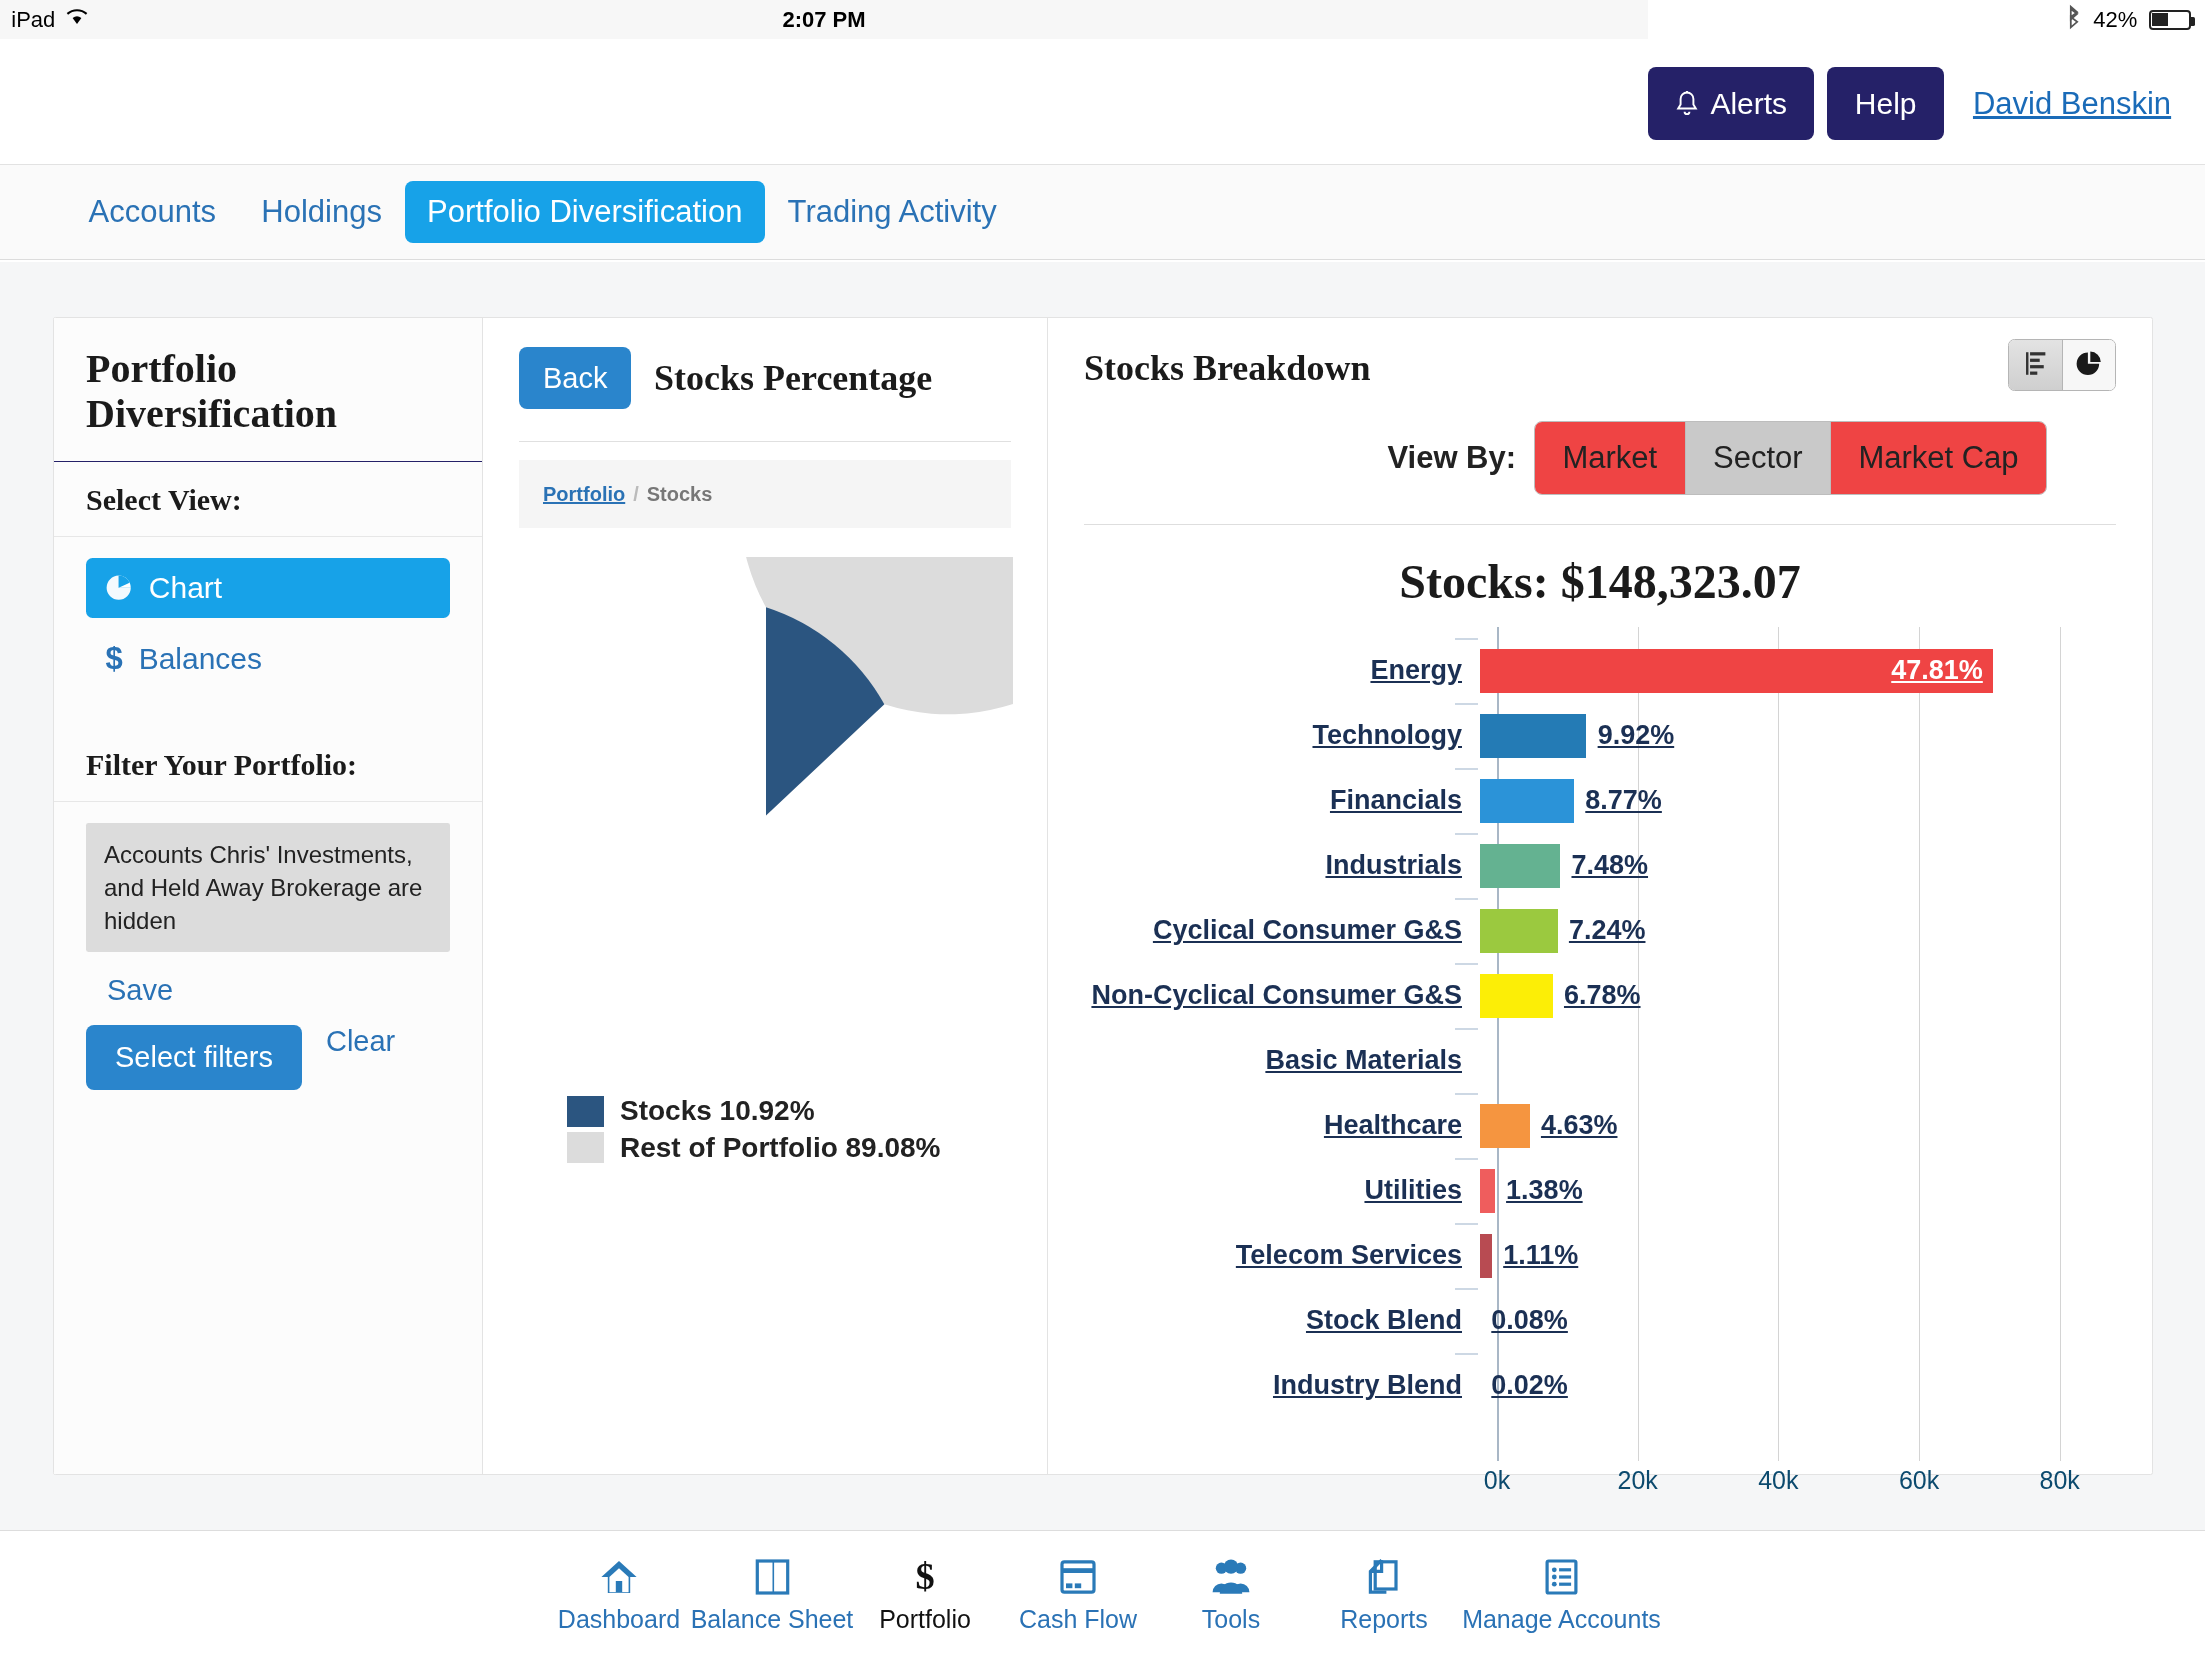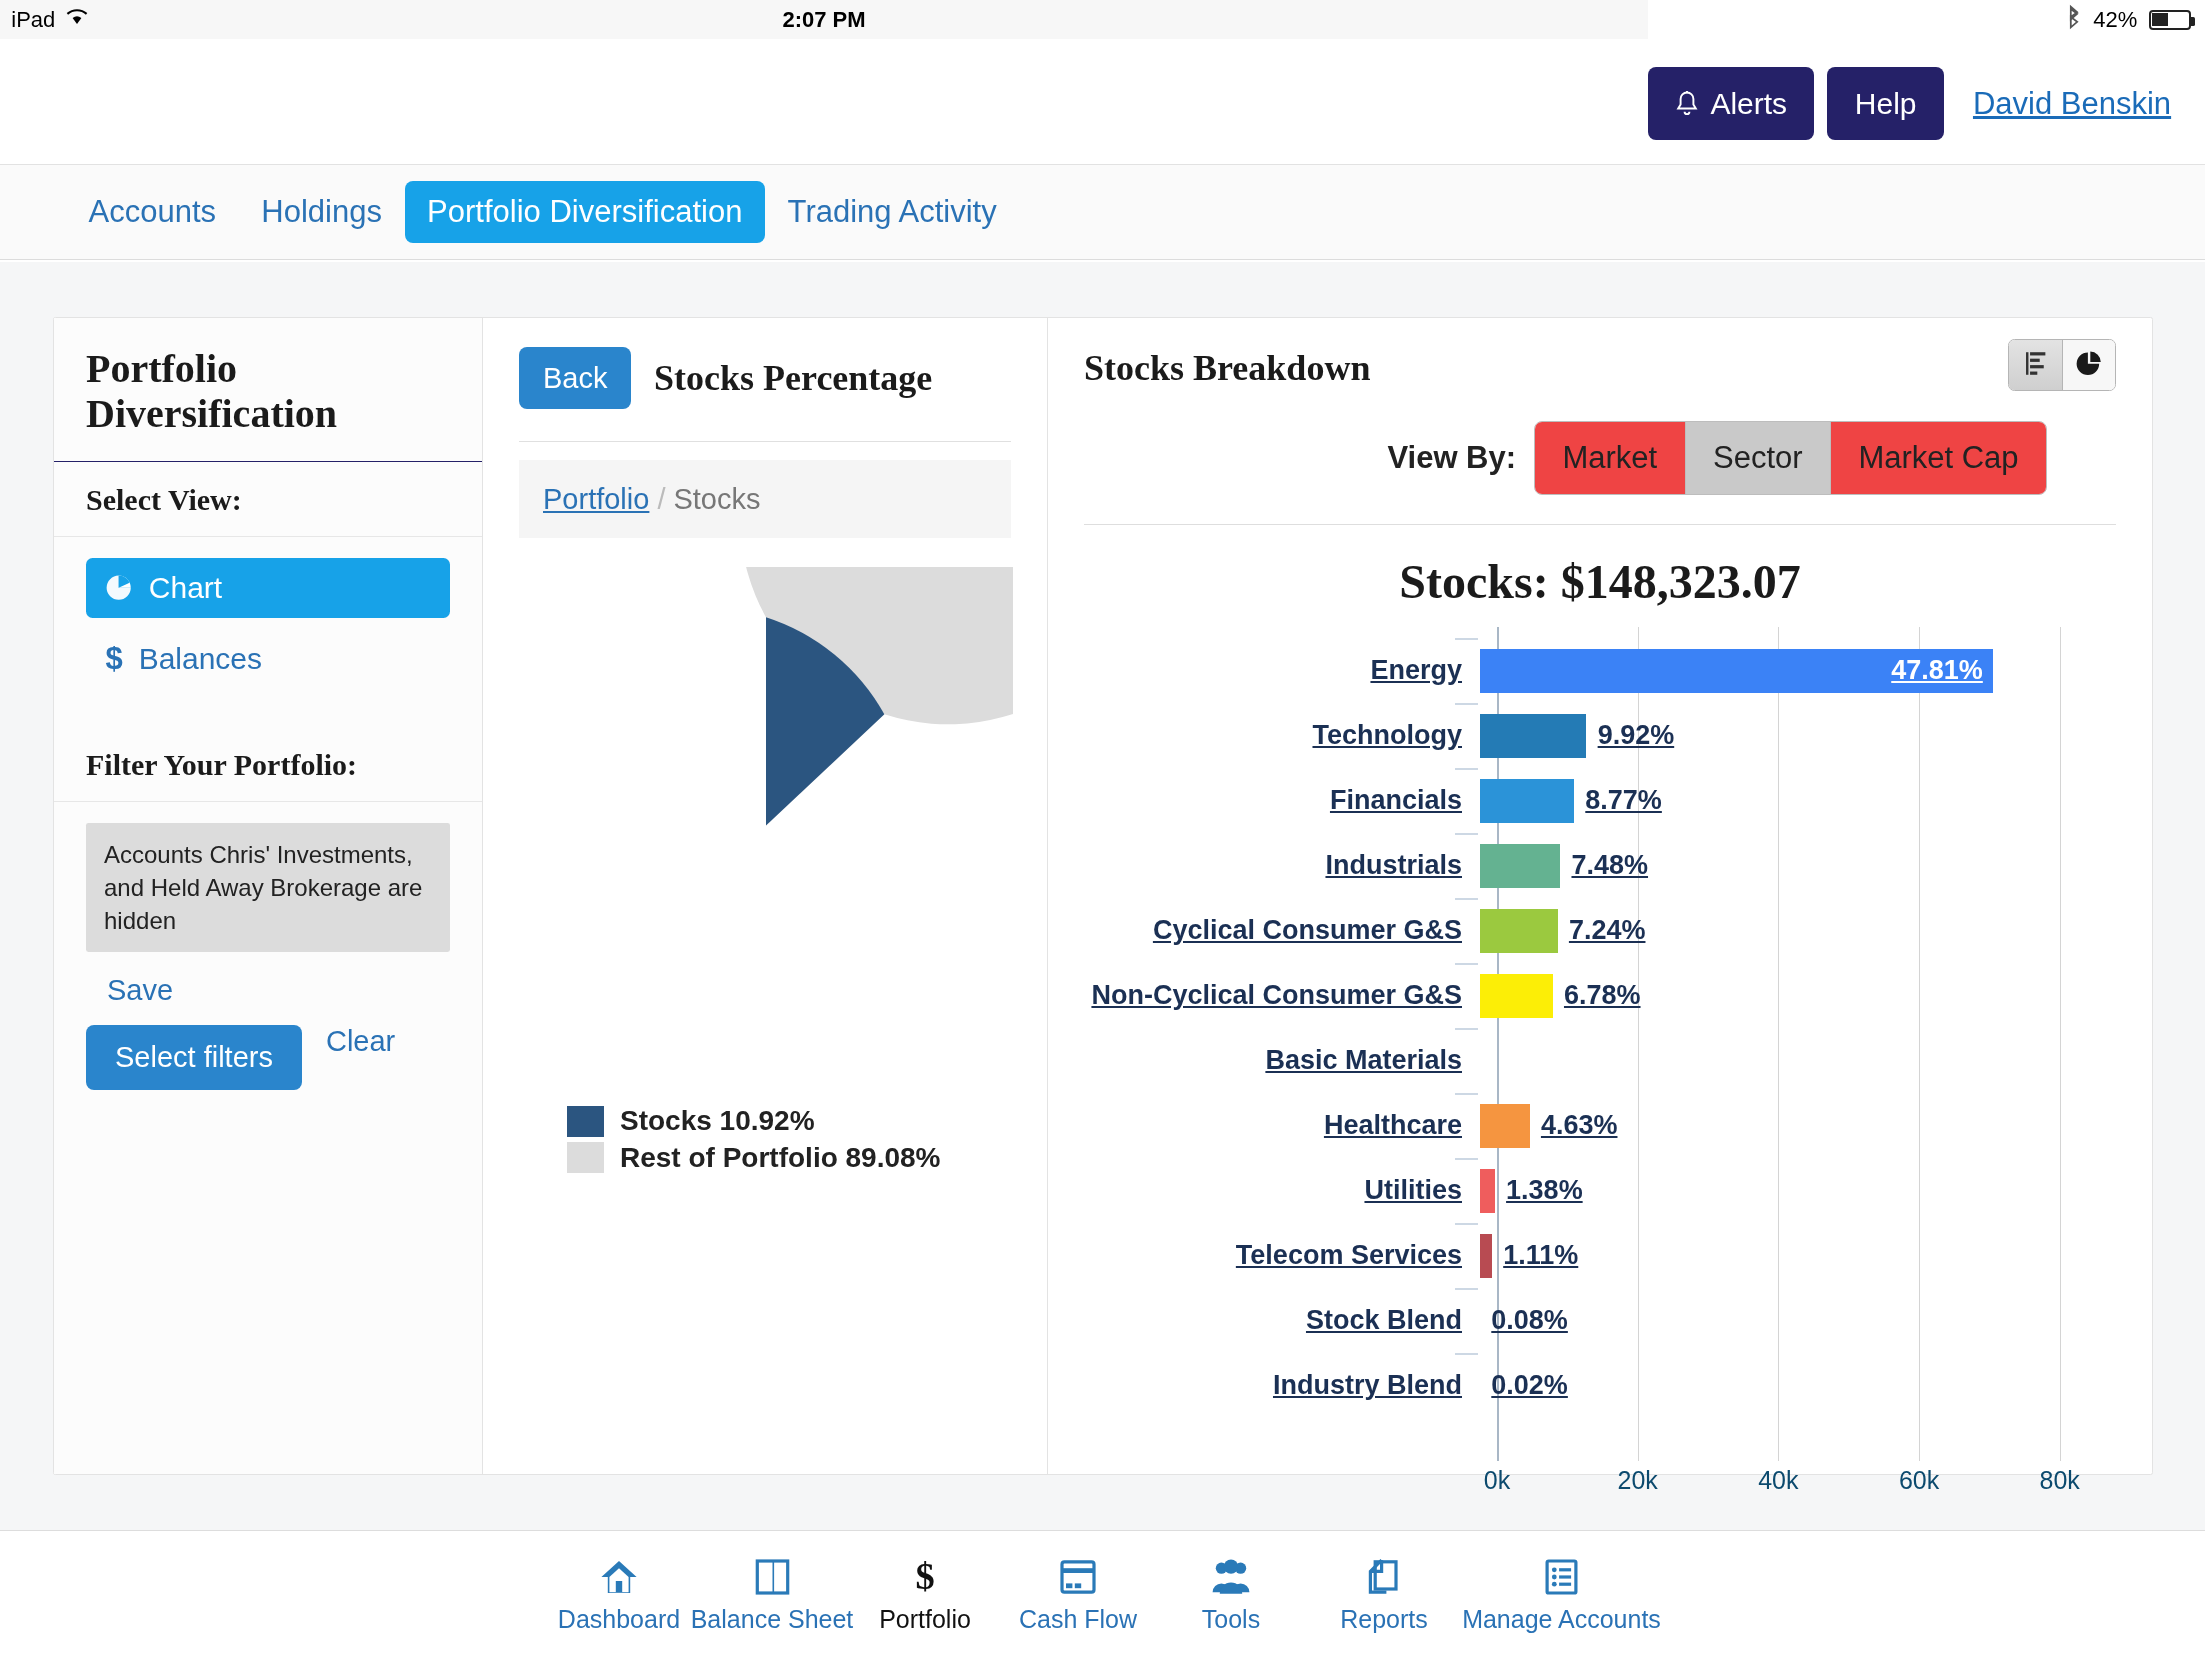--- a/index.html
+++ b/index.html
@@ -119,21 +119,21 @@
     background: #2a85cc; color: #fff; border: none; border-radius: 8px;
     font-size: 29px; padding: 14.5px 24px; cursor: pointer;
     font-family: "Liberation Sans", sans-serif;
   }
   .mid-title {
     font-family: "Liberation Serif", serif; font-weight: bold;
     font-size: 36px; color: #1b1b1b;
   }
   .mid-rule { border-top: 0.8px solid #e0e0e0; margin: 32px 0 18px 0; }
   .crumbs {
-    background: #f5f5f5; padding: 22.6px 24px; font-size: 29px; color: #777;
+    background: #f5f5f5; padding: 22.6px 24px; font-size: 20px; color: #777; font-weight: bold;
   }
   .crumbs a { color: #2a72b5; text-decoration: underline; cursor: pointer; }
   .crumb-sep { color: #bbb; margin: 0 8px; }
 
   .pie-wrap { position: relative; width: 100%; height: 517px; margin-top: 29px; }
   .pie-legend { margin-top: 21px; padding-left: 48px; }
   .leg-row { display: flex; align-items: center; gap: 16px; margin-bottom: 4.8px; }
   .leg-swatch { width: 37px; height: 31px; display: inline-block; }
   .leg-text { font-size: 28px; font-weight: bold; color: #222; }
 
@@ -383,21 +383,21 @@
             <div class="gl" style="left: 22.7273%;"></div>
             <div class="gl" style="left: 45.4545%;"></div>
             <div class="gl" style="left: 68.1818%;"></div>
             <div class="gl" style="left: 90.9091%;"></div>
           </div>
         <div class="bc-rows" id="bcrows">
             <div class="bc-row">
               <div class="tick-stub" style="top: 0px;"></div>
               <div class="bc-label"><span>Energy</span></div>
               <div class="bc-track">
-                <div class="bc-bar" style="width: 80.5832%; background: #3b82f6; position: relative; display: flex; align-items: center;">
+                <div class="bc-bar" style="width: 80.5832%; background: #ef4444; position: relative; display: flex; align-items: center;">
                   <div class="bc-val inside">47.81%</div>
                 </div>
               </div>
             </div>
             <div class="bc-row">
               <div class="tick-stub" style="top: 0px;"></div>
               <div class="bc-label"><span>Technology</span></div>
               <div class="bc-track">
                 <div class="bc-bar" style="width: 16.7201%; background: rgb(36, 123, 181);"></div>
                 <div class="bc-val">9.92%</div>

